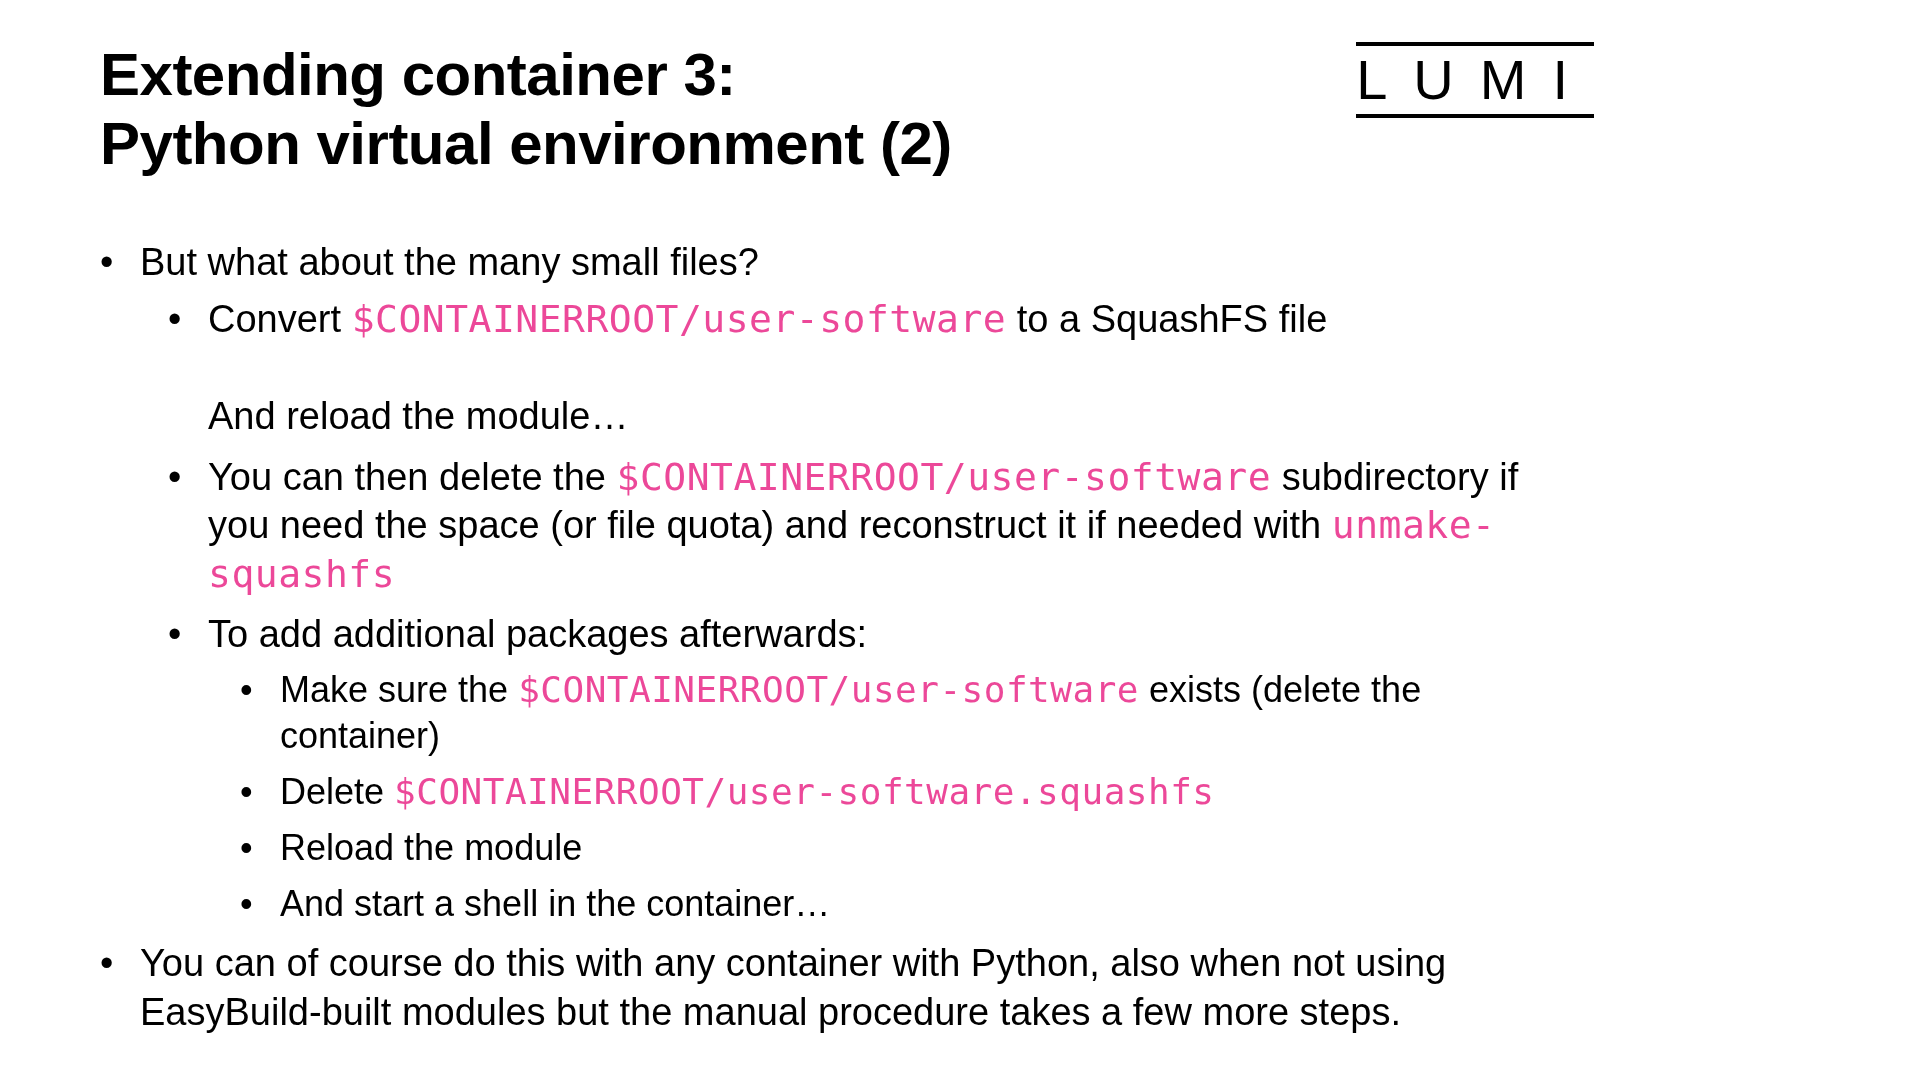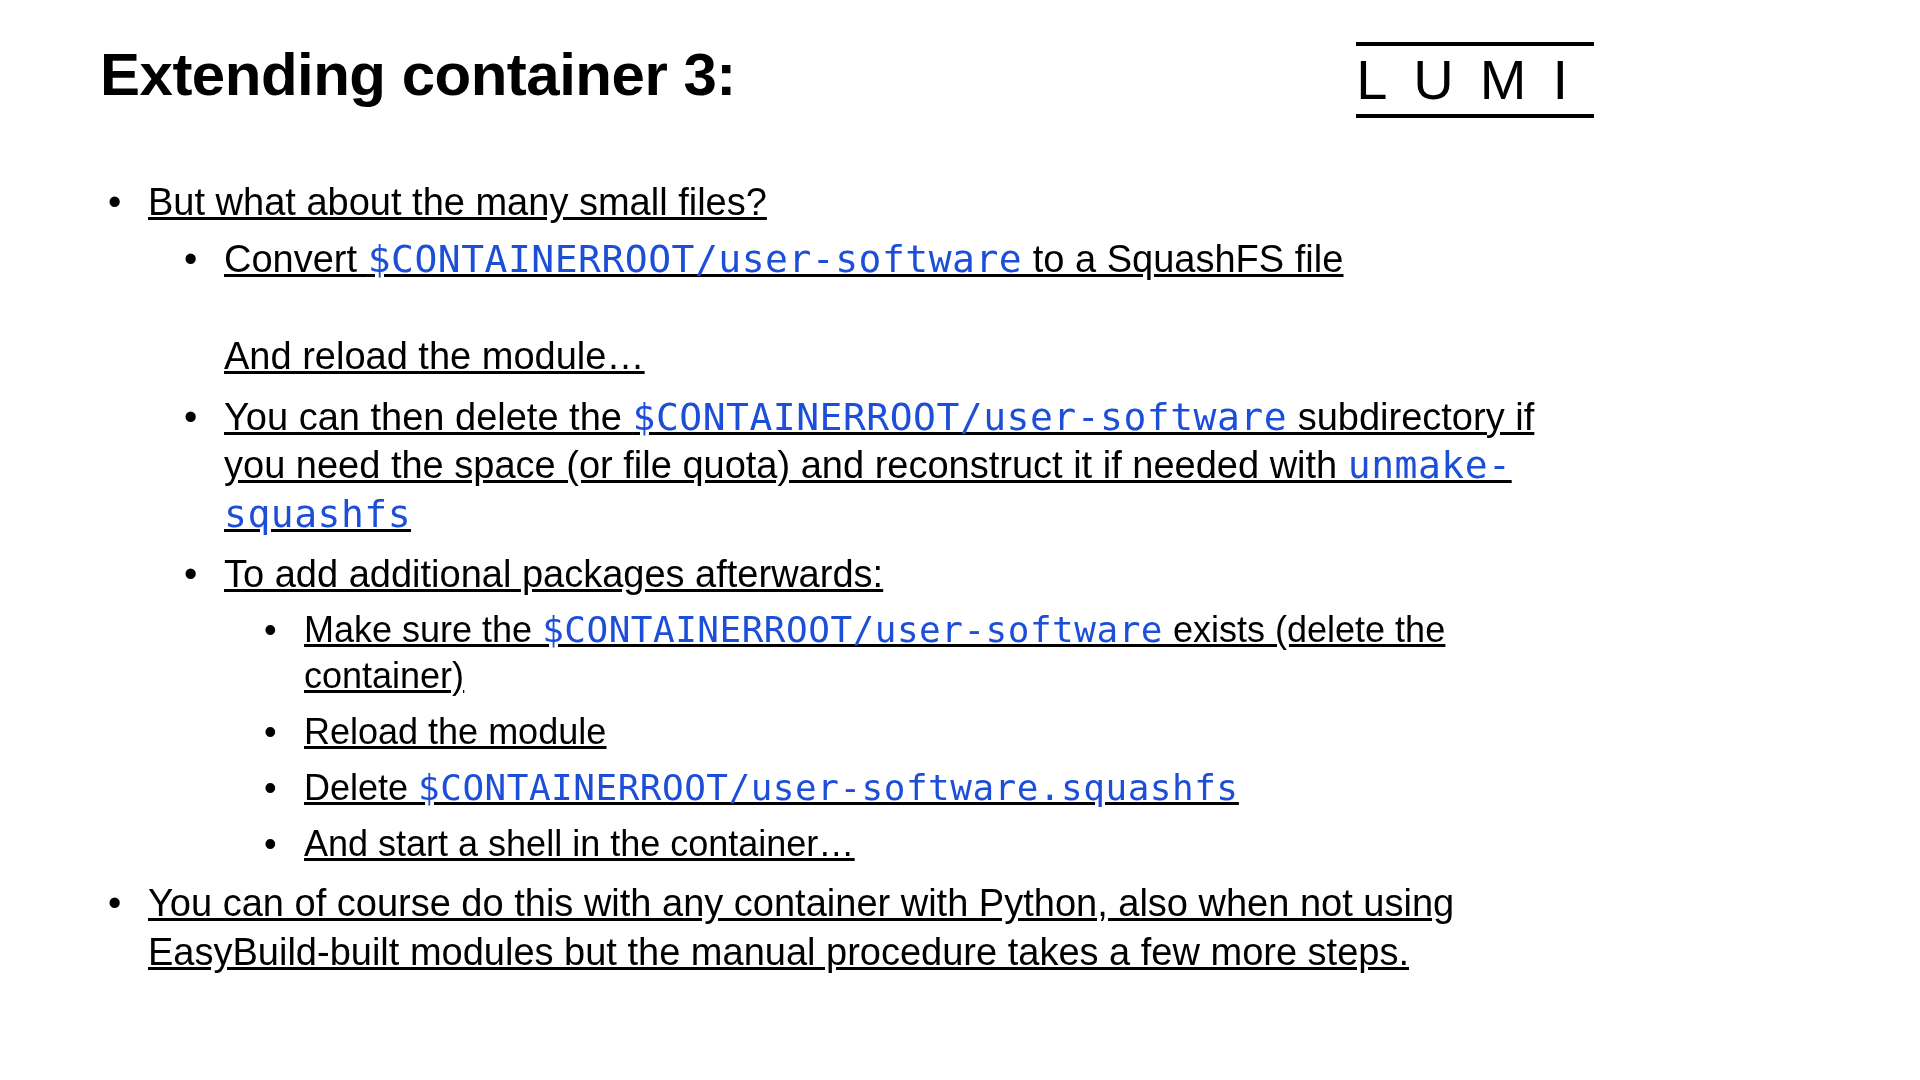--- a/index.html
+++ b/index.html
@@ -45,23 +45,22 @@
     margin-top: 2px;
     white-space: nowrap;
   }
   .body {
     margin-top: 60px;
     font-size: 38px;
     line-height: 1.28;
   }
   ul {
     list-style: none;
-    margin: 8px;
+    margin: 0;
     padding: 0;
-    text-decoration: underline;
   }
   ul.l1 > li {
     position: relative;
     padding-left: 40px;
     margin-bottom: 12px;
   }
   ul.l1 > li::before {
     content: "•";
     position: absolute;
     left: 0;
@@ -93,32 +92,33 @@
     font-size: 36px;
   }
   ul.l3 > li::before {
     content: "•";
     position: absolute;
     left: 0;
     top: 0;
   }
   .code {
     font-family: "Consolas", "Menlo", "DejaVu Sans Mono", monospace;
-    color: #1d4ed8;
+    color: #ec4899;
     letter-spacing: 0.5px;
   }
 </style>
 </head>
 <body>
 
 <div class="slide">
 
   <div class="header">
     <div class="title-block">
       <div class="title-line">Extending container 3:</div>
+      <div class="title-line">Python virtual environment (2)</div>
     </div>
     <div class="logo">LUMI</div>
   </div>
 
   <div class="body">
     <ul class="l1">
 
       <li>
         <span>But what about the many small files?</span>
 
@@ -135,24 +135,24 @@
           </li>
 
           <li>
             <span>To add additional packages afterwards:</span>
 
             <ul class="l3">
               <li>
                 <span>Make sure the </span><span class="code">$CONTAINERROOT/user-software</span><span> exists (delete the container)</span>
               </li>
               <li>
-                <span>Reload the module</span>
+                <span>Delete </span><span class="code">$CONTAINERROOT/user-software.squashfs</span>
               </li>
               <li>
-                <span>Delete </span><span class="code">$CONTAINERROOT/user-software.squashfs</span>
+                <span>Reload the module</span>
               </li>
               <li>
                 <span>And start a shell in the container…</span>
               </li>
             </ul>
           </li>
 
         </ul>
       </li>
 

